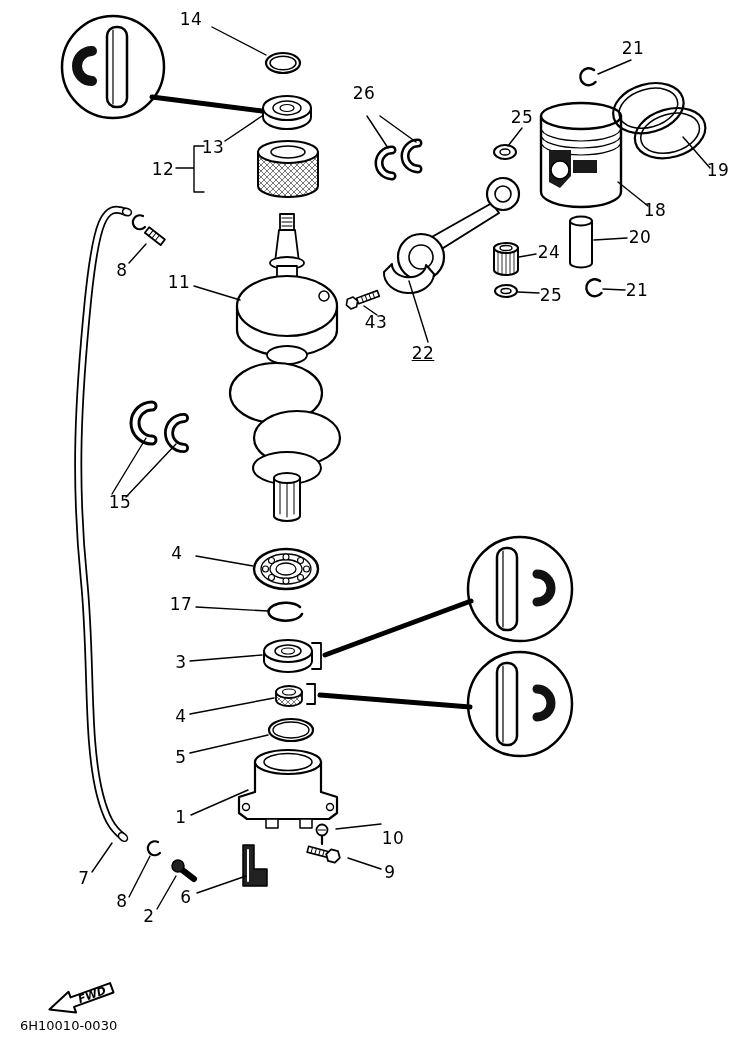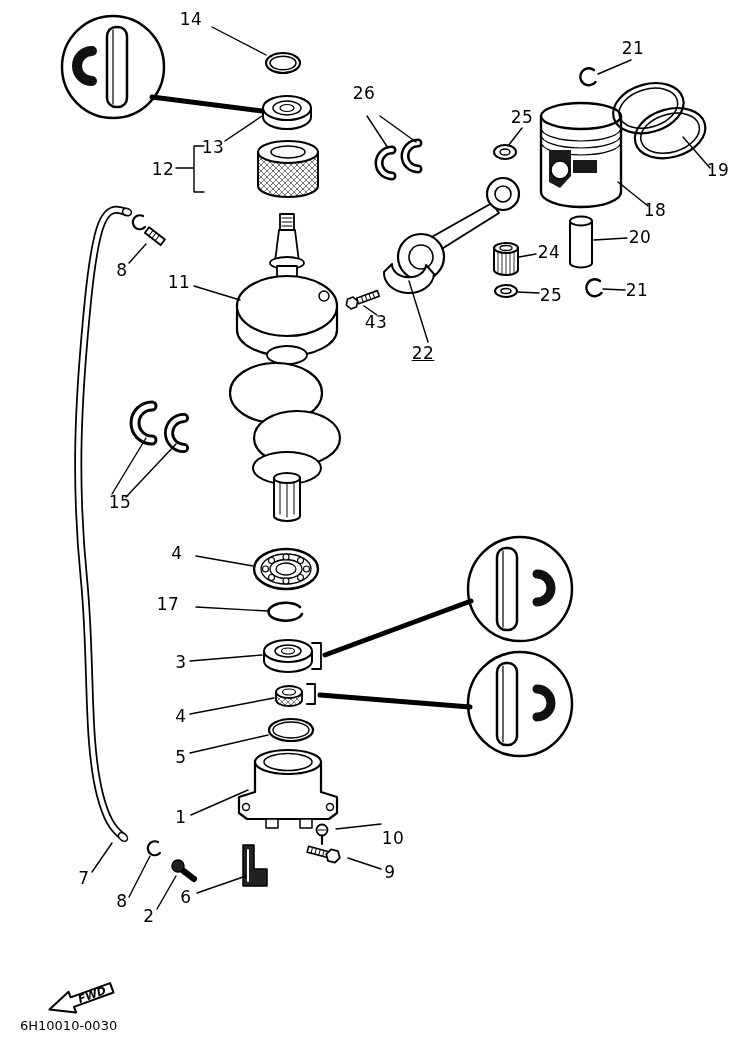--- a/index.html
+++ b/index.html
@@ -290,21 +290,21 @@
       <div class="part-label" style="left: 640px; top: 237px;">20</div>
       <div class="part-label" style="left: 549px; top: 252px;">24</div>
       <div class="part-label" style="left: 551px; top: 295px;">25</div>
       <div class="part-label" style="left: 637px; top: 290px;">21</div>
       <div class="part-label" style="left: 376px; top: 322px;">43</div>
       <div class="part-label" style="left: 423px; top: 353px; text-decoration: underline;">22</div>
       <div class="part-label" style="left: 179px; top: 282px;">11</div>
       <div class="part-label" style="left: 122px; top: 270px;">8</div>
       <div class="part-label" style="left: 108px; top: 502px; margin-left: 12px;">15</div>
       <div class="part-label" style="left: 177px; top: 553px;">4</div>
-      <div class="part-label" style="left: 168px; top: 604px; text-align: center;">17</div>
+      <div class="part-label" style="left: 181px; top: 604px; text-align: center;">17</div>
       <div class="part-label" style="left: 181px; top: 662px;">3</div>
       <div class="part-label" style="left: 181px; top: 716px;">4</div>
       <div class="part-label" style="left: 181px; top: 757px;">5</div>
       <div class="part-label" style="left: 181px; top: 817px;">1</div>
       <div class="part-label" style="left: 393px; top: 822px; margin-top: 16px;">10</div>
       <div class="part-label" style="left: 390px; top: 872px;">9</div>
       <div class="part-label" style="left: 186px; top: 897px;">6</div>
       <div class="part-label" style="left: 149px; top: 916px;">2</div>
       <div class="part-label" style="left: 122px; top: 901px;">8</div>
       <div class="part-label" style="left: 84px; top: 878px;">7</div>

